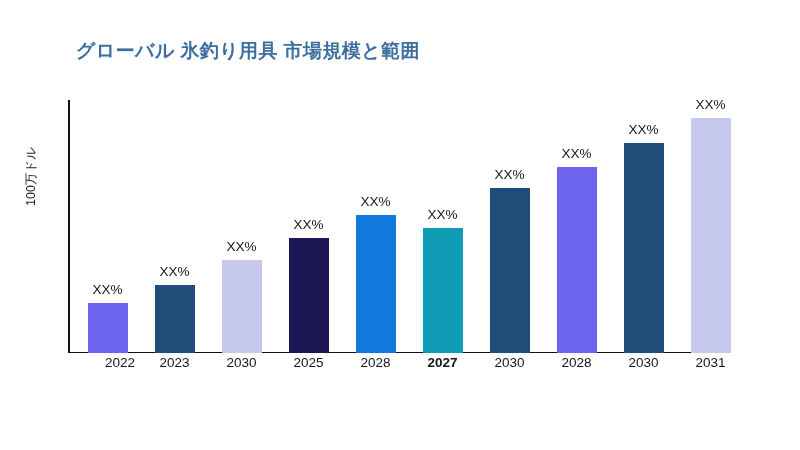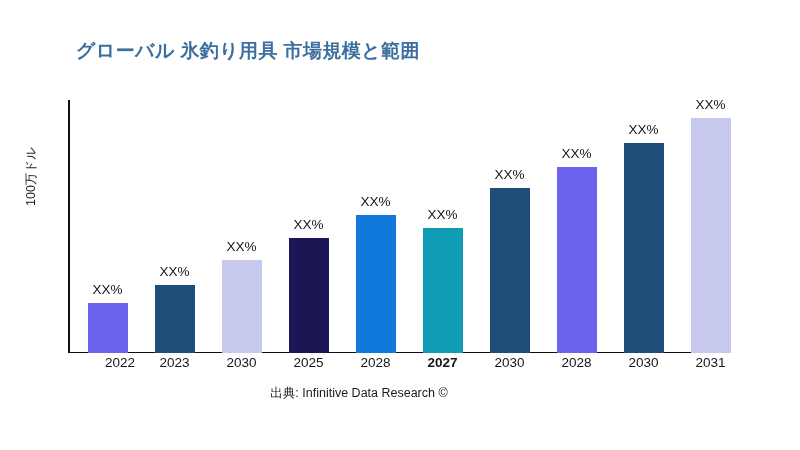--- a/index.html
+++ b/index.html
@@ -200,15 +200,14 @@
       <div class="x-tick" style="left: 140px;">2030</div>
       <div class="x-tick" style="left: 207px;">2025</div>
       <div class="x-tick" style="left: 274px;">2028</div>
       <div class="x-tick" style="left: 341px; font-weight: bold;">2027</div>
       <div class="x-tick" style="left: 408px;">2030</div>
       <div class="x-tick" style="left: 475px;">2028</div>
       <div class="x-tick" style="left: 542px;">2030</div>
       <div class="x-tick" style="left: 609px;">2031</div>
     </div>
 
-  <div id="source-note">出典: Infinitive Data Research ©</div>
 
 </div>
 
 </body></html>

